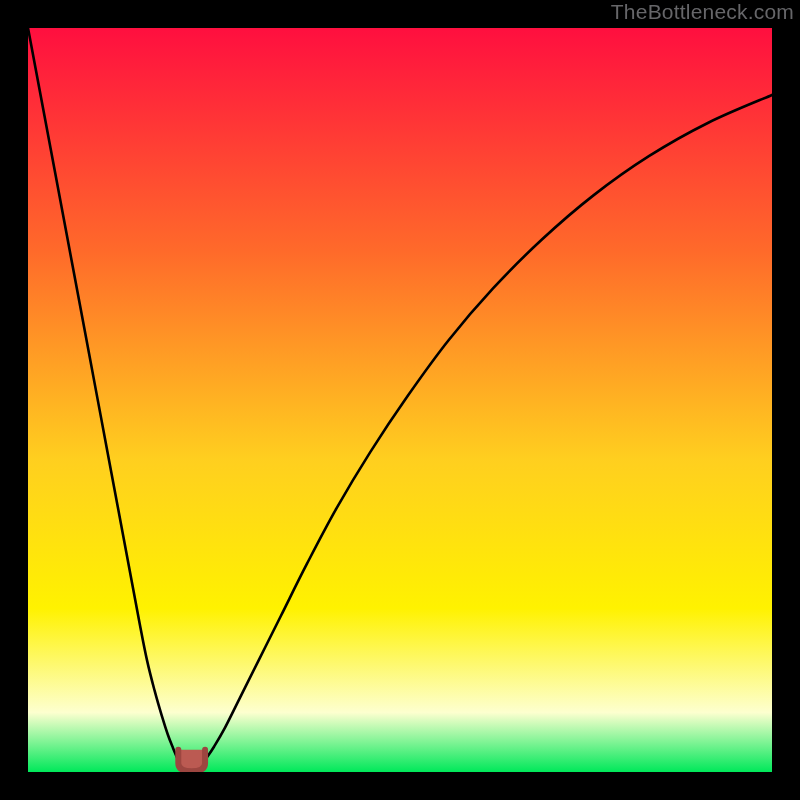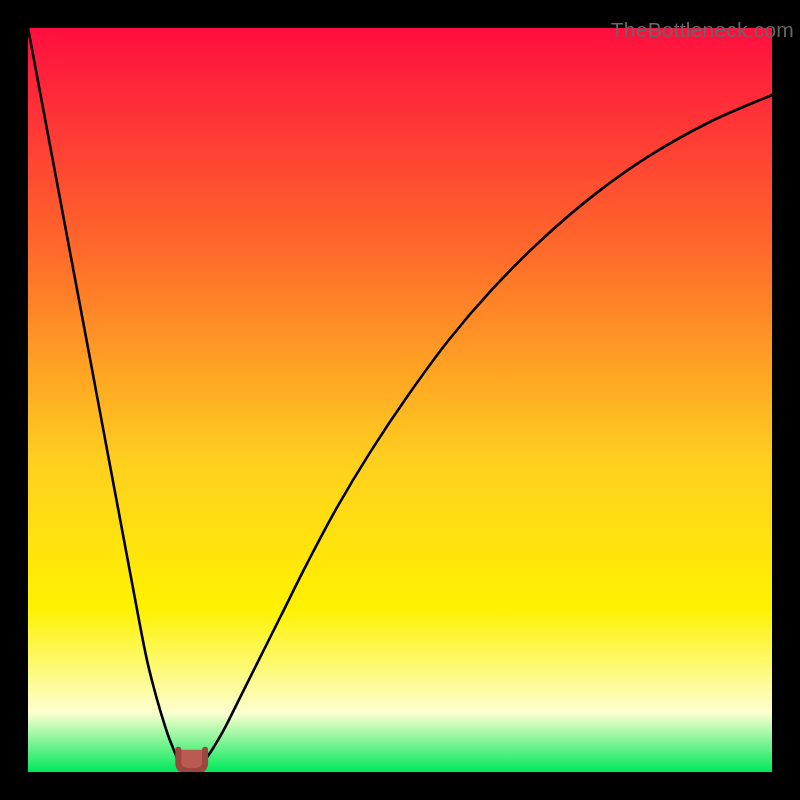--- a/index.html
+++ b/index.html
@@ -20,21 +20,21 @@
   .plot-area {
     position: absolute;
     left: 28px;
     top: 28px;
     width: 744px;
     height: 744px;
     overflow: hidden;
   }
   .watermark {
     position: absolute;
-    top: 18px;
+    top: 0;
     right: 6px;
     color: #666669;
     font-size: 21px;
     font-weight: 400;
     letter-spacing: 0.2px;
     z-index: 5;
   }
   svg { display: block; }
 </style>
 </head>

